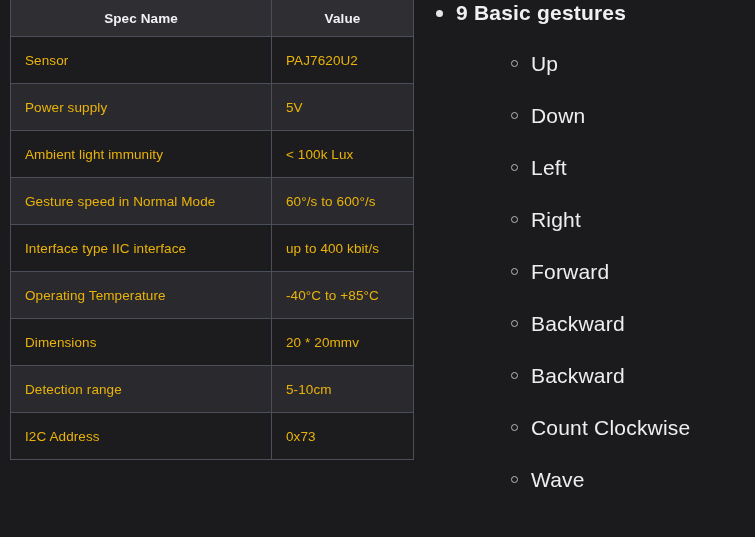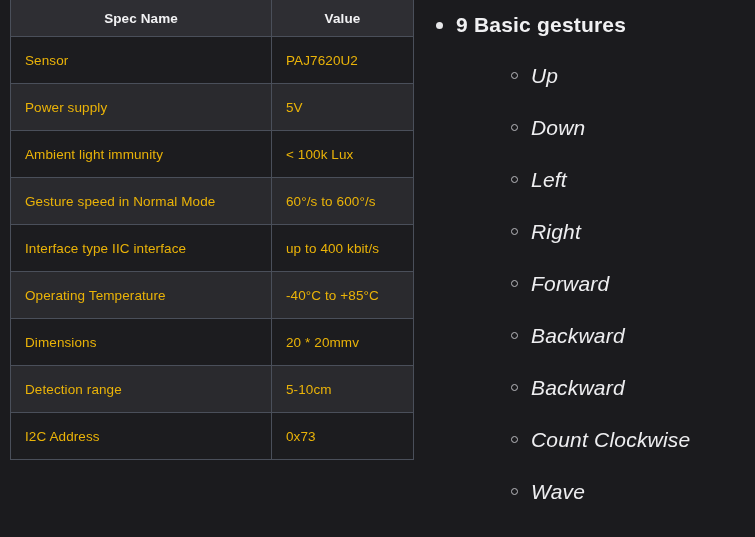--- a/index.html
+++ b/index.html
@@ -72,21 +72,20 @@
     background: #1b1b1e;
   }
   ul.outer {
     list-style: none;
     margin: 0;
     padding: 0;
   }
   li.outer-item {
     position: relative;
     padding-left: 26px;
-    margin-top: 12px;
     font-size: 21px;
     font-weight: bold;
     color: #f0f0f2;
     line-height: 26px;
     letter-spacing: 0.2px;
   }
   li.outer-item > .bullet-dot {
     position: absolute;
     left: 6px;
     top: 10px;
@@ -102,21 +101,20 @@
   }
   li.inner-item {
     position: relative;
     padding-left: 75px;
     margin-top: 27px;
     font-size: 21px;
     font-weight: normal;
     color: #eeeef0;
     line-height: 25px;
     letter-spacing: 0.2px;
-    font-style: italic;
   }
   li.inner-item:first-child { margin-top: 25px; }
   li.inner-item > .bullet-ring {
     position: absolute;
     left: 55px;
     top: 9px;
     width: 7px;
     height: 7px;
     border-radius: 50%;
     border: 1.4px solid #b9b9bd;

